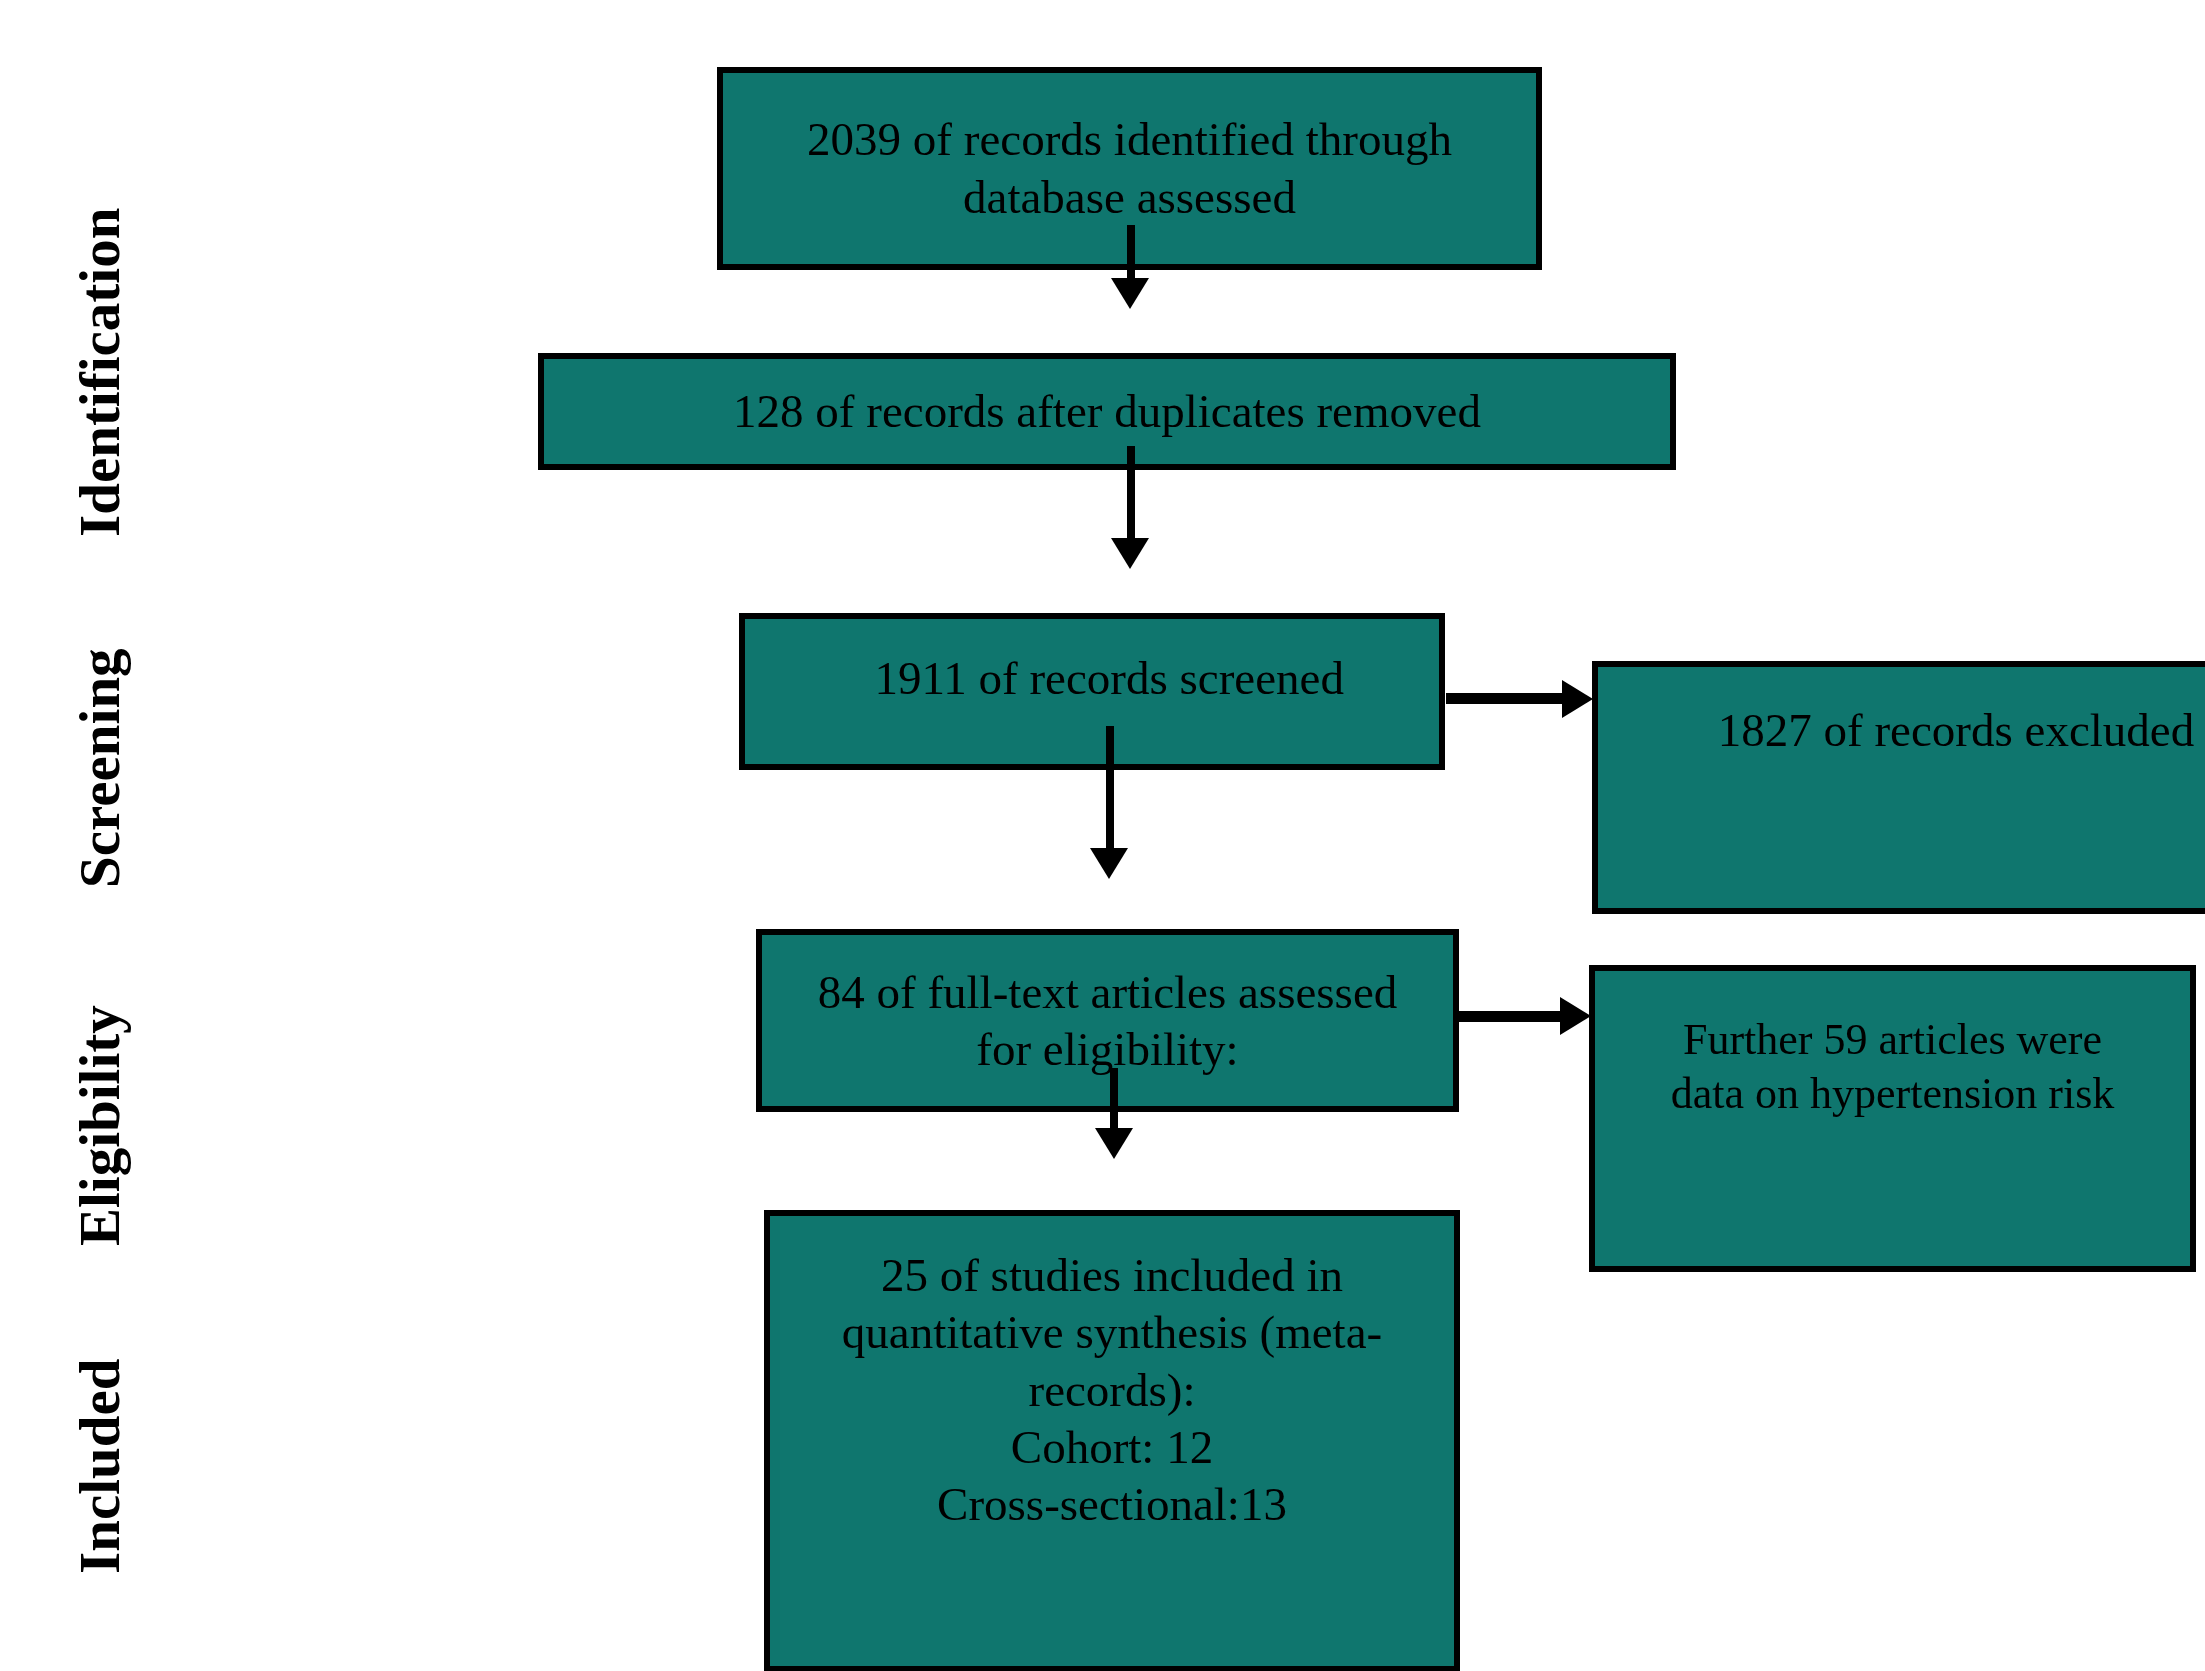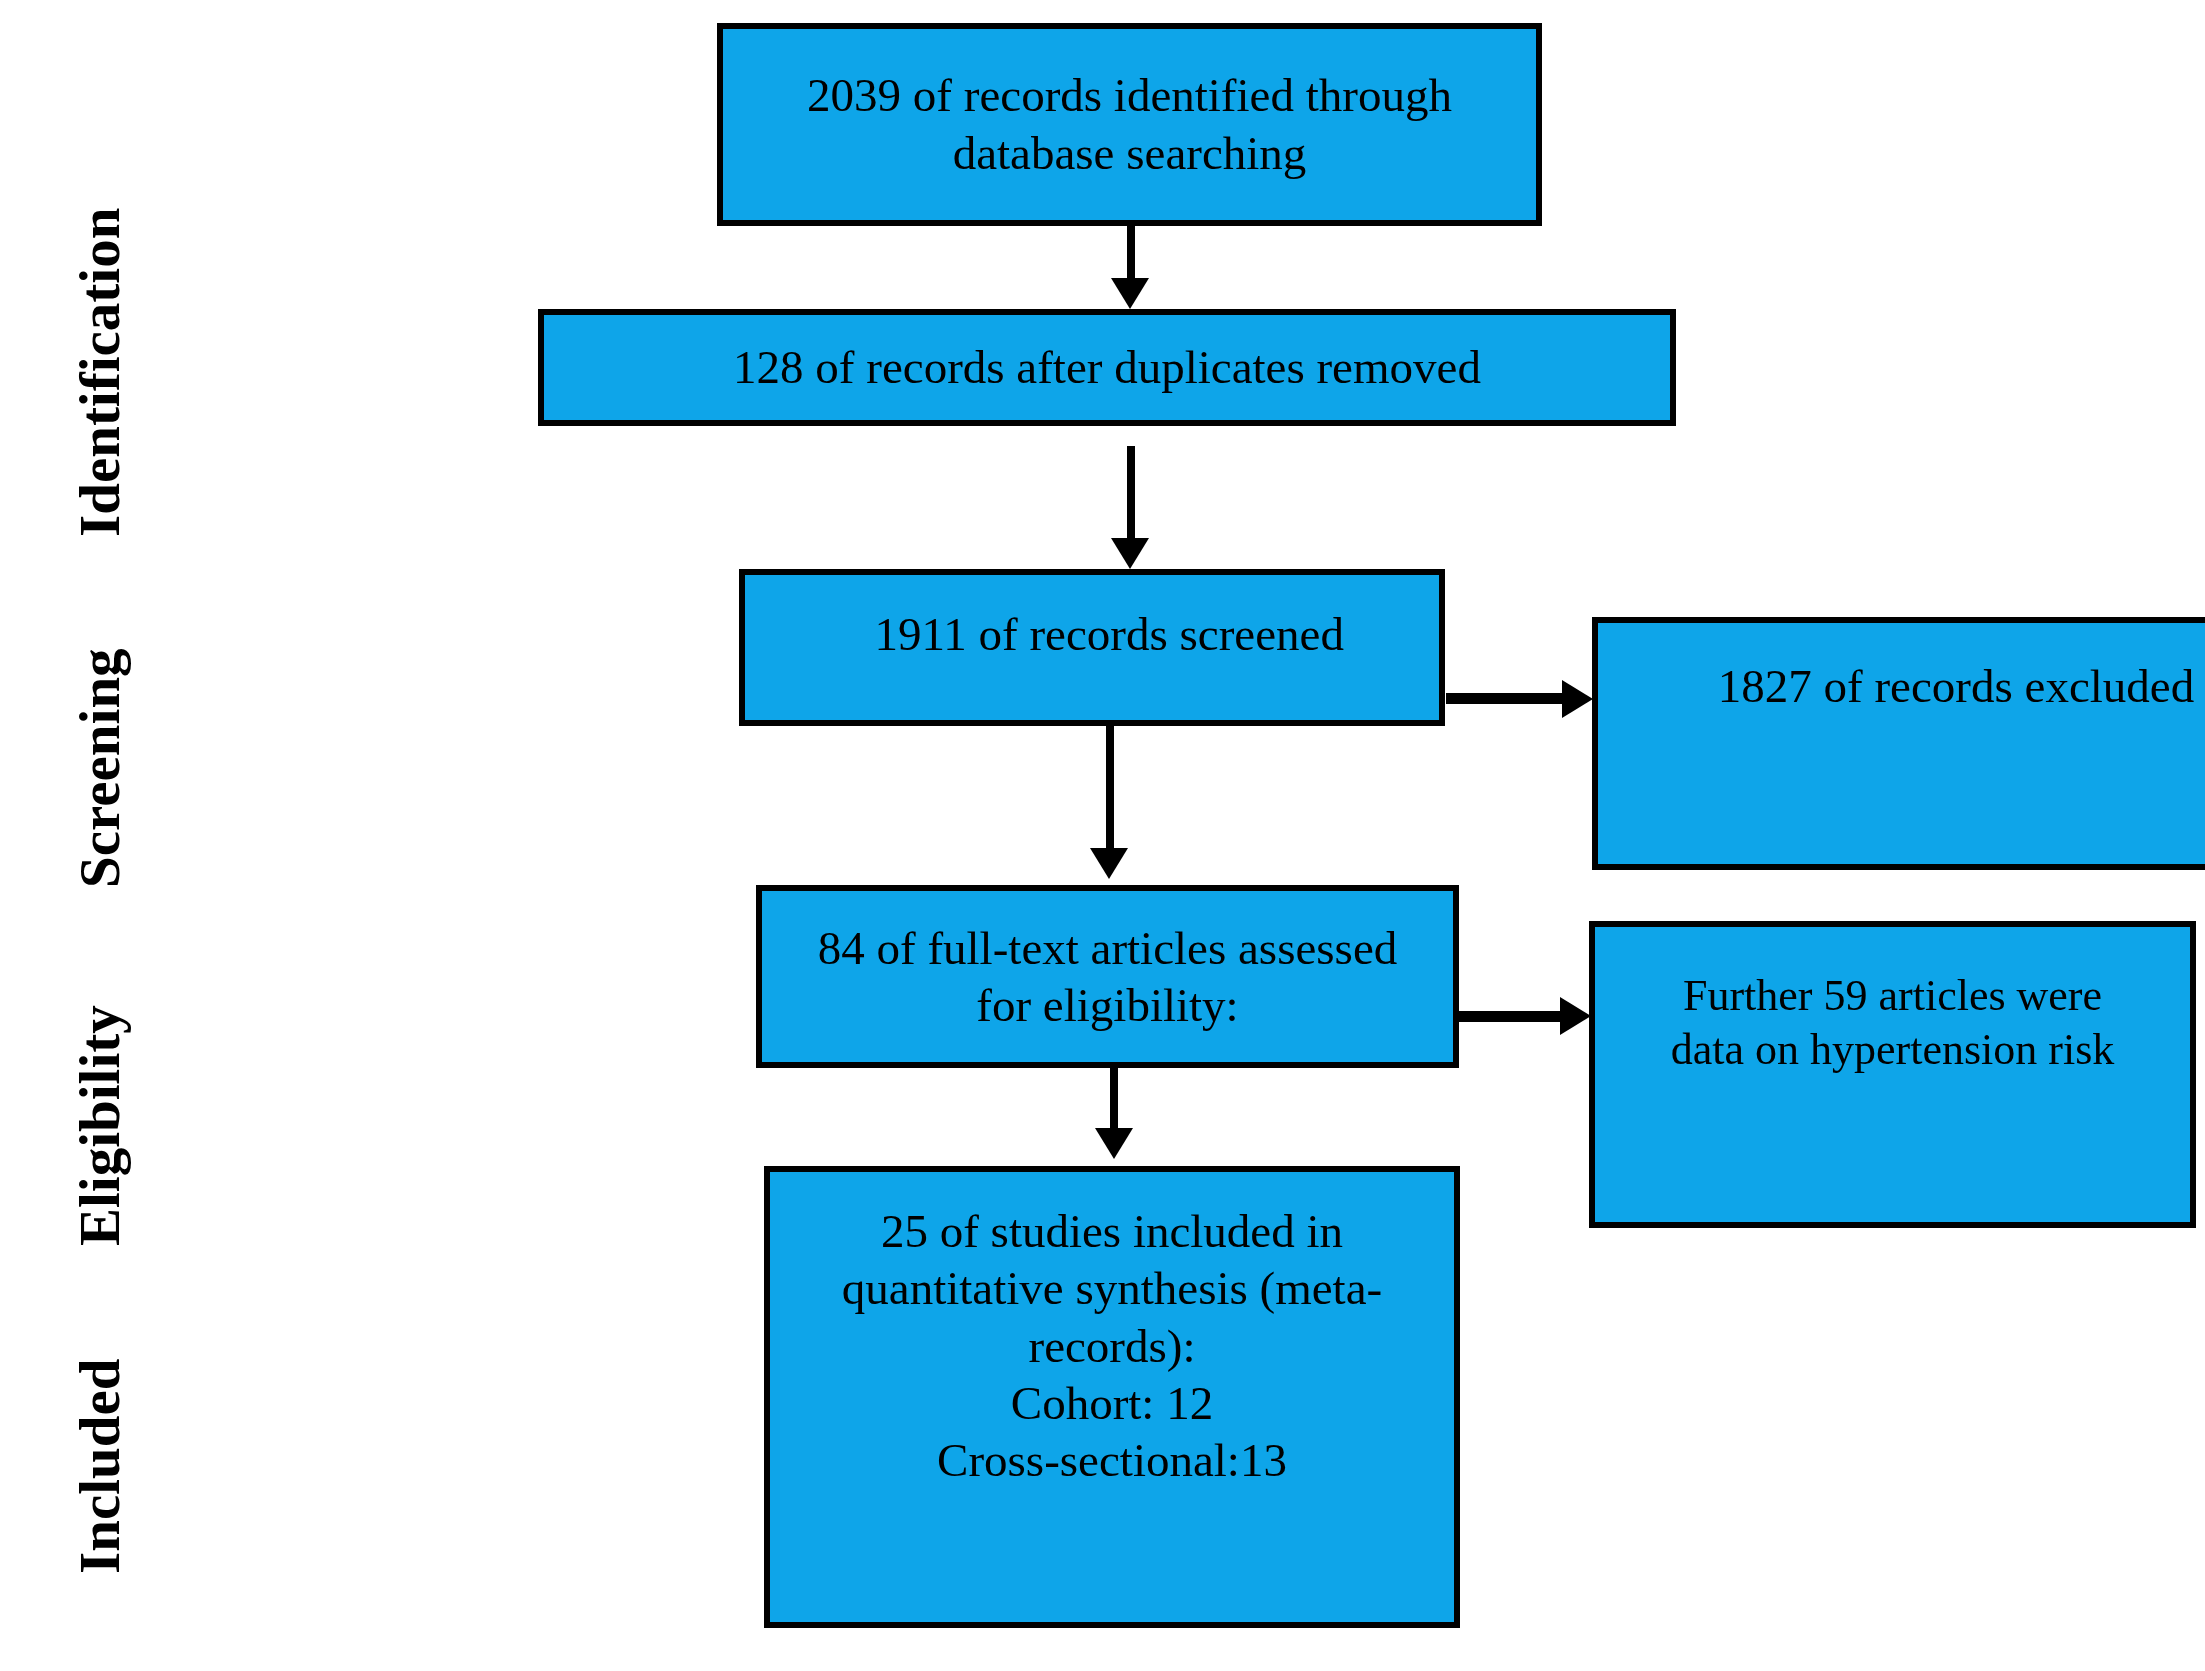--- a/index.html
+++ b/index.html
@@ -26,22 +26,23 @@
     white-space: nowrap;
     transform-origin: 0 0;
     transform: rotate(-90deg);
     letter-spacing: 0px;
   }
 
   
   .box {
     position: absolute;
     box-sizing: border-box;
-    background: #0ea5e9;
+    background: #0f766e;
     border: 6.6px solid #000000;
+    margin-top: 44px;
   }
   .box-text {
     position: absolute;
     left: 0;
     right: 0;
     text-align: center;
     font-family: "Liberation Serif", "DejaVu Serif", serif;
     font-weight: normal;
     color: #000000;
     line-height: 1.22;
@@ -88,21 +89,21 @@
 
   <div class="stage-label" style="left:67px; top:888px; font-size:57px;">Screening</div>
 
   <div class="stage-label" style="left:67px; top:1246px; font-size:57px;">Eligibility</div>
 
   <div class="stage-label" style="left:67px; top:1574px; font-size:57px;">Included</div>
 
   <div class="box" style="left:717px; top:22.7px; width:825px; height:203px;">
     <div class="box-text center-v" style="font-size:47px;">
       <div>2039 of records identified through</div>
-      <div>database searching</div>
+      <div>database assessed</div>
     </div>
   </div>
 
   <div class="arrow-v-stem" style="left:1127px; top:225px; width:8.3px; height:60px;"></div>
   <div class="arrow-v-head" style="left:1111px; top:278px;"></div>
 
   <div class="box" style="left:538px; top:309px; width:1138px; height:117px;">
     <div class="box-text center-v" style="font-size:47px;">
       <div>128 of records after duplicates removed</div>
     </div>

